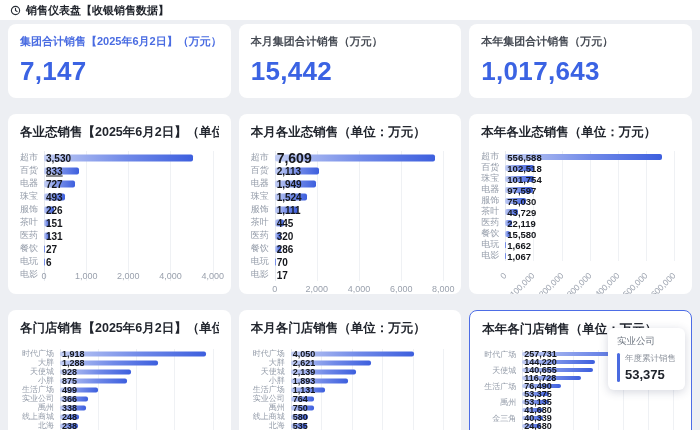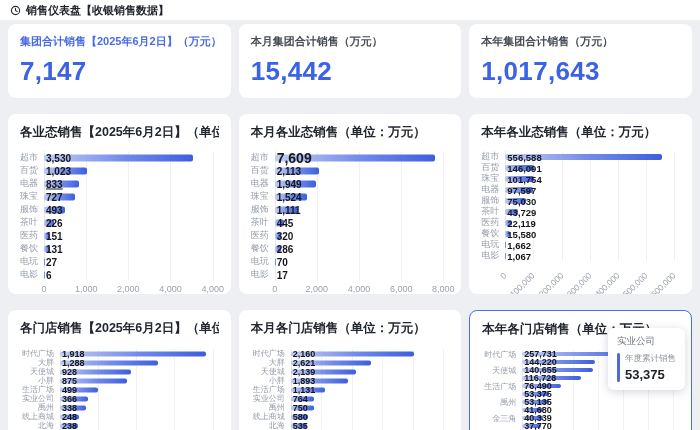--- a/index.html
+++ b/index.html
@@ -88,24 +88,20 @@
           <div class="gline zero" style="left: 0%; height: 130px;"></div>
           <div class="gline" style="left: 25%; height: 130px;"></div>
           <div class="gline" style="left: 50%; height: 130px;"></div>
           <div class="gline" style="left: 75%; height: 130px;"></div>
           <div class="gline" style="left: 100%; height: 130px;"></div>
           <div class="track" style="height: 13px; text-align: right;">
             <div class="bar" style="height: 7px; width: 88.25%;"></div>
             <div class="val" style="font-size: 10px;">3,530</div>
           </div>
           <div class="track" style="height: 13px;">
-            <div class="bar" style="height: 7px; width: 25.575%;"></div>
-            <div class="val" style="font-size: 10px;">1,023</div>
-          </div>
-          <div class="track" style="height: 13px;">
             <div class="bar" style="height: 7px; width: 20.825%;"></div>
             <div class="val" style="font-size: 10px; text-decoration: underline;">833</div>
           </div>
           <div class="track" style="height: 13px;">
             <div class="bar" style="height: 7px; width: 18.175%;"></div>
             <div class="val" style="font-size: 10px;">727</div>
           </div>
           <div class="track" style="height: 13px;">
             <div class="bar" style="height: 7px; width: 12.325%;"></div>
             <div class="val" style="font-size: 10px;">493</div>
@@ -233,21 +229,21 @@
           <div class="gline" style="left: 50%; height: 110px;"></div>
           <div class="gline" style="left: 66.6667%; height: 110px;"></div>
           <div class="gline" style="left: 83.3333%; height: 110px;"></div>
           <div class="gline" style="left: 100%; height: 110px;"></div>
           <div class="track" style="height: 11px;">
             <div class="bar" style="height: 6px; width: 92.7647%;"></div>
             <div class="val" style="font-size: 9.5px;">556,588</div>
           </div>
           <div class="track" style="height: 11px;">
             <div class="bar" style="height: 6px; width: 17.0863%;"></div>
-            <div class="val" style="font-size: 9.5px;">146,091</div>
+            <div class="val" style="font-size: 9.5px;">102,518</div>
           </div>
           <div class="track" style="height: 11px;">
             <div class="bar" style="height: 6px; width: 16.959%;"></div>
             <div class="val" style="font-size: 9.5px;">101,754</div>
           </div>
           <div class="track" style="height: 11px;">
             <div class="bar" style="height: 6px; width: 16.2662%;"></div>
             <div class="val" style="font-size: 9.5px;">97,597</div>
           </div>
           <div class="track" style="height: 11px;">
@@ -362,21 +358,21 @@
         </div>
         <div class="plot">
           <div class="gline zero" style="left: 0%; height: 81px;"></div>
           <div class="gline" style="left: 20%; height: 81px;"></div>
           <div class="gline" style="left: 40%; height: 81px;"></div>
           <div class="gline" style="left: 60%; height: 81px;"></div>
           <div class="gline" style="left: 80%; height: 81px;"></div>
           <div class="gline" style="left: 100%; height: 81px;"></div>
           <div class="track" style="height: 9px;">
             <div class="bar" style="height: 5px; width: 81%;"></div>
-            <div class="val" style="font-size: 9px;">2,160</div>
+            <div class="val" style="font-size: 9px;">4,050</div>
           </div>
           <div class="track" style="height: 9px; padding-left: 12px;">
             <div class="bar" style="height: 5px; width: 52.42%;"></div>
             <div class="val" style="font-size: 9px;">2,621</div>
           </div>
           <div class="track" style="height: 9px;">
             <div class="bar" style="height: 5px; width: 42.78%;"></div>
             <div class="val" style="font-size: 9px;">2,139</div>
           </div>
           <div class="track" style="height: 9px;">
@@ -460,21 +456,21 @@
           <div class="track" style="height: 8px;">
             <div class="bar" style="height: 4px; width: 13.8933%;"></div>
             <div class="val" style="font-size: 9px;">41,680</div>
           </div>
           <div class="track" style="height: 8px;">
             <div class="bar" style="height: 4px; width: 13.4463%;"></div>
             <div class="val" style="font-size: 9px;">40,339</div>
           </div>
           <div class="track" style="height: 8px;">
             <div class="bar" style="height: 4px; width: 12.59%;"></div>
-            <div class="val" style="font-size: 9px;">37,770</div>
+            <div class="val" style="font-size: 9px;">24,680</div>
           </div>
         </div>
       </div>
     <div class="tooltip">
       <div class="tt-title">实业公司</div>
       <div class="tt-row">
         <div class="tt-marker"></div>
         <div>
           <div class="tt-series">年度累计销售</div>
           <div class="tt-value">53,375</div>

